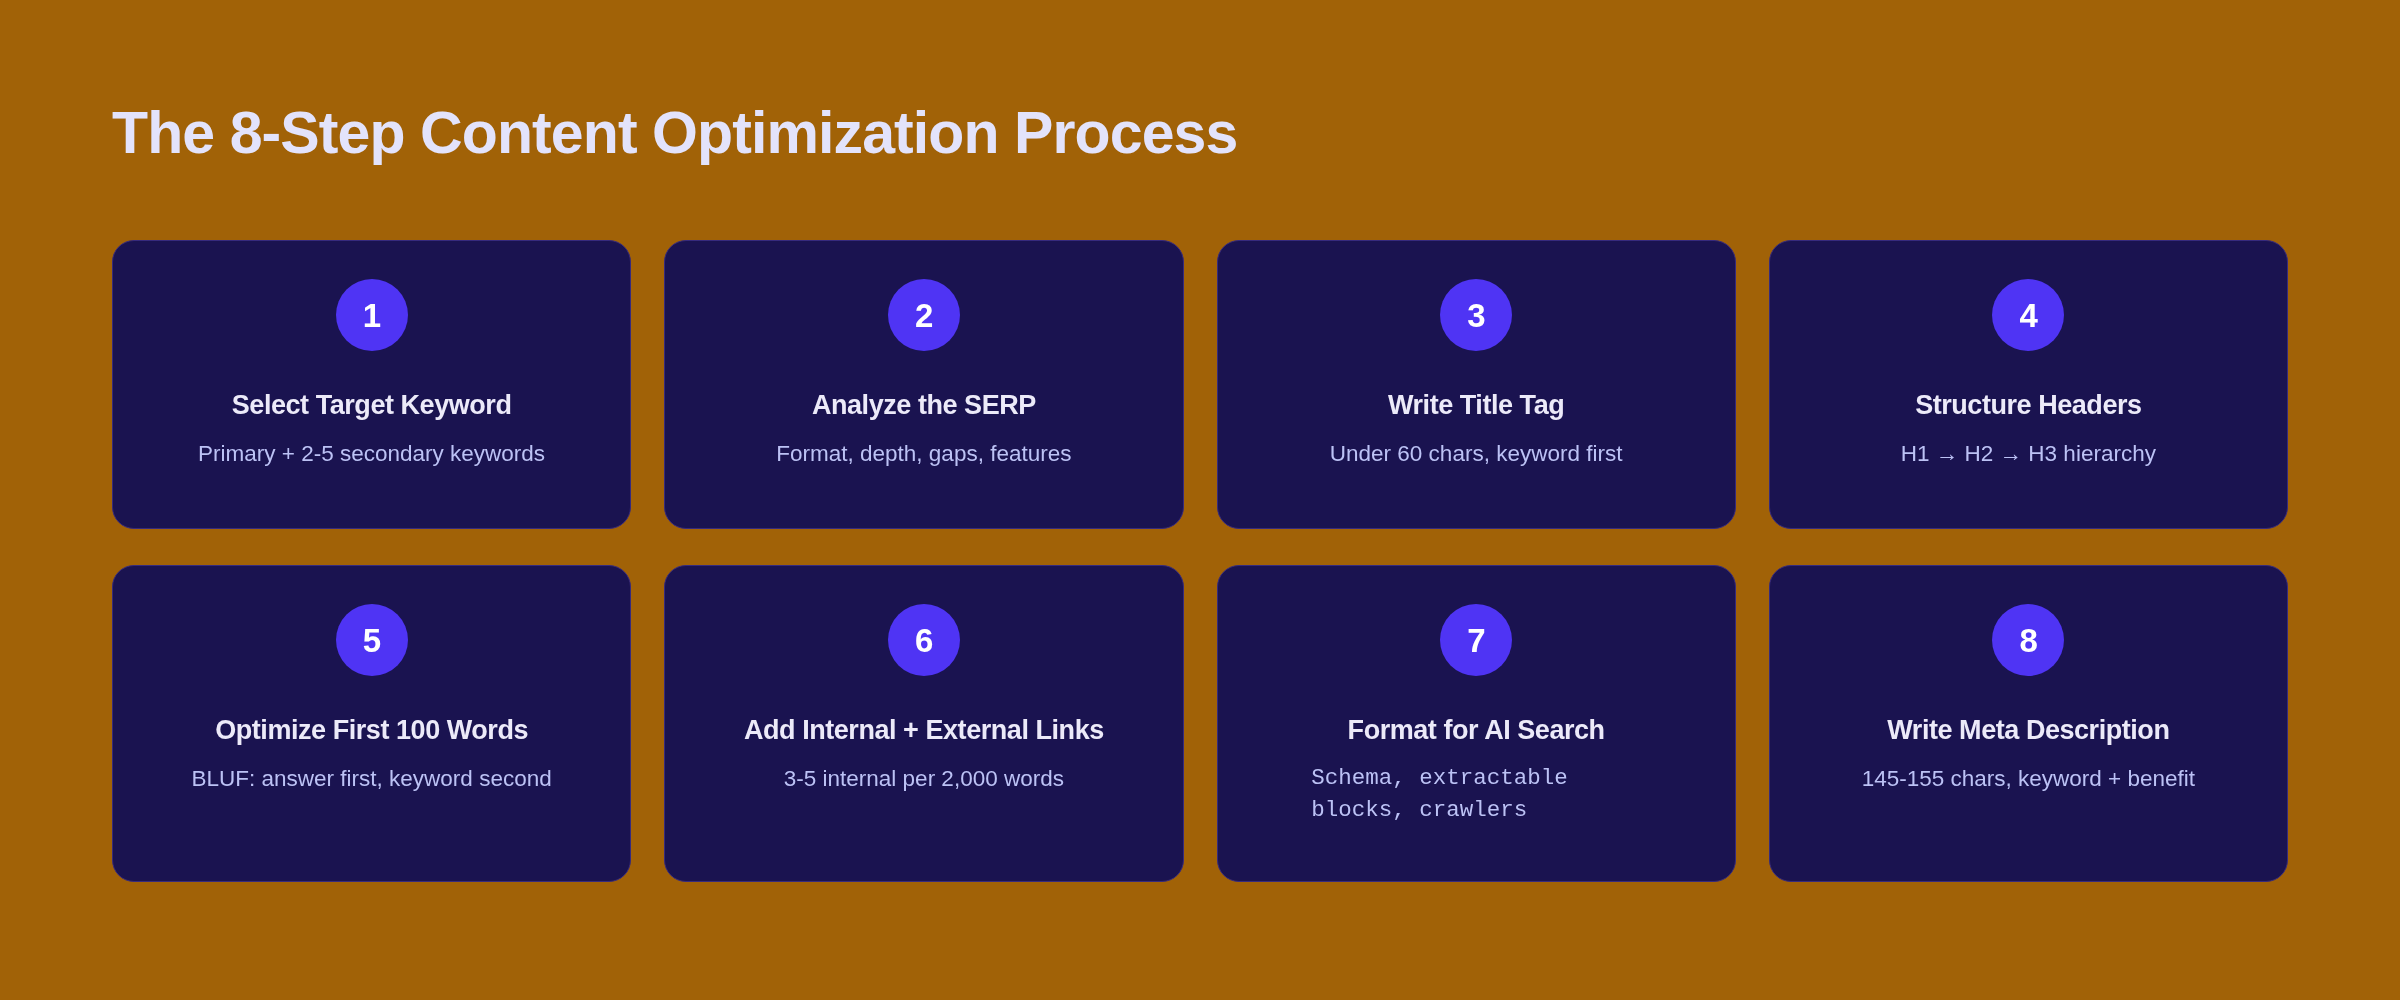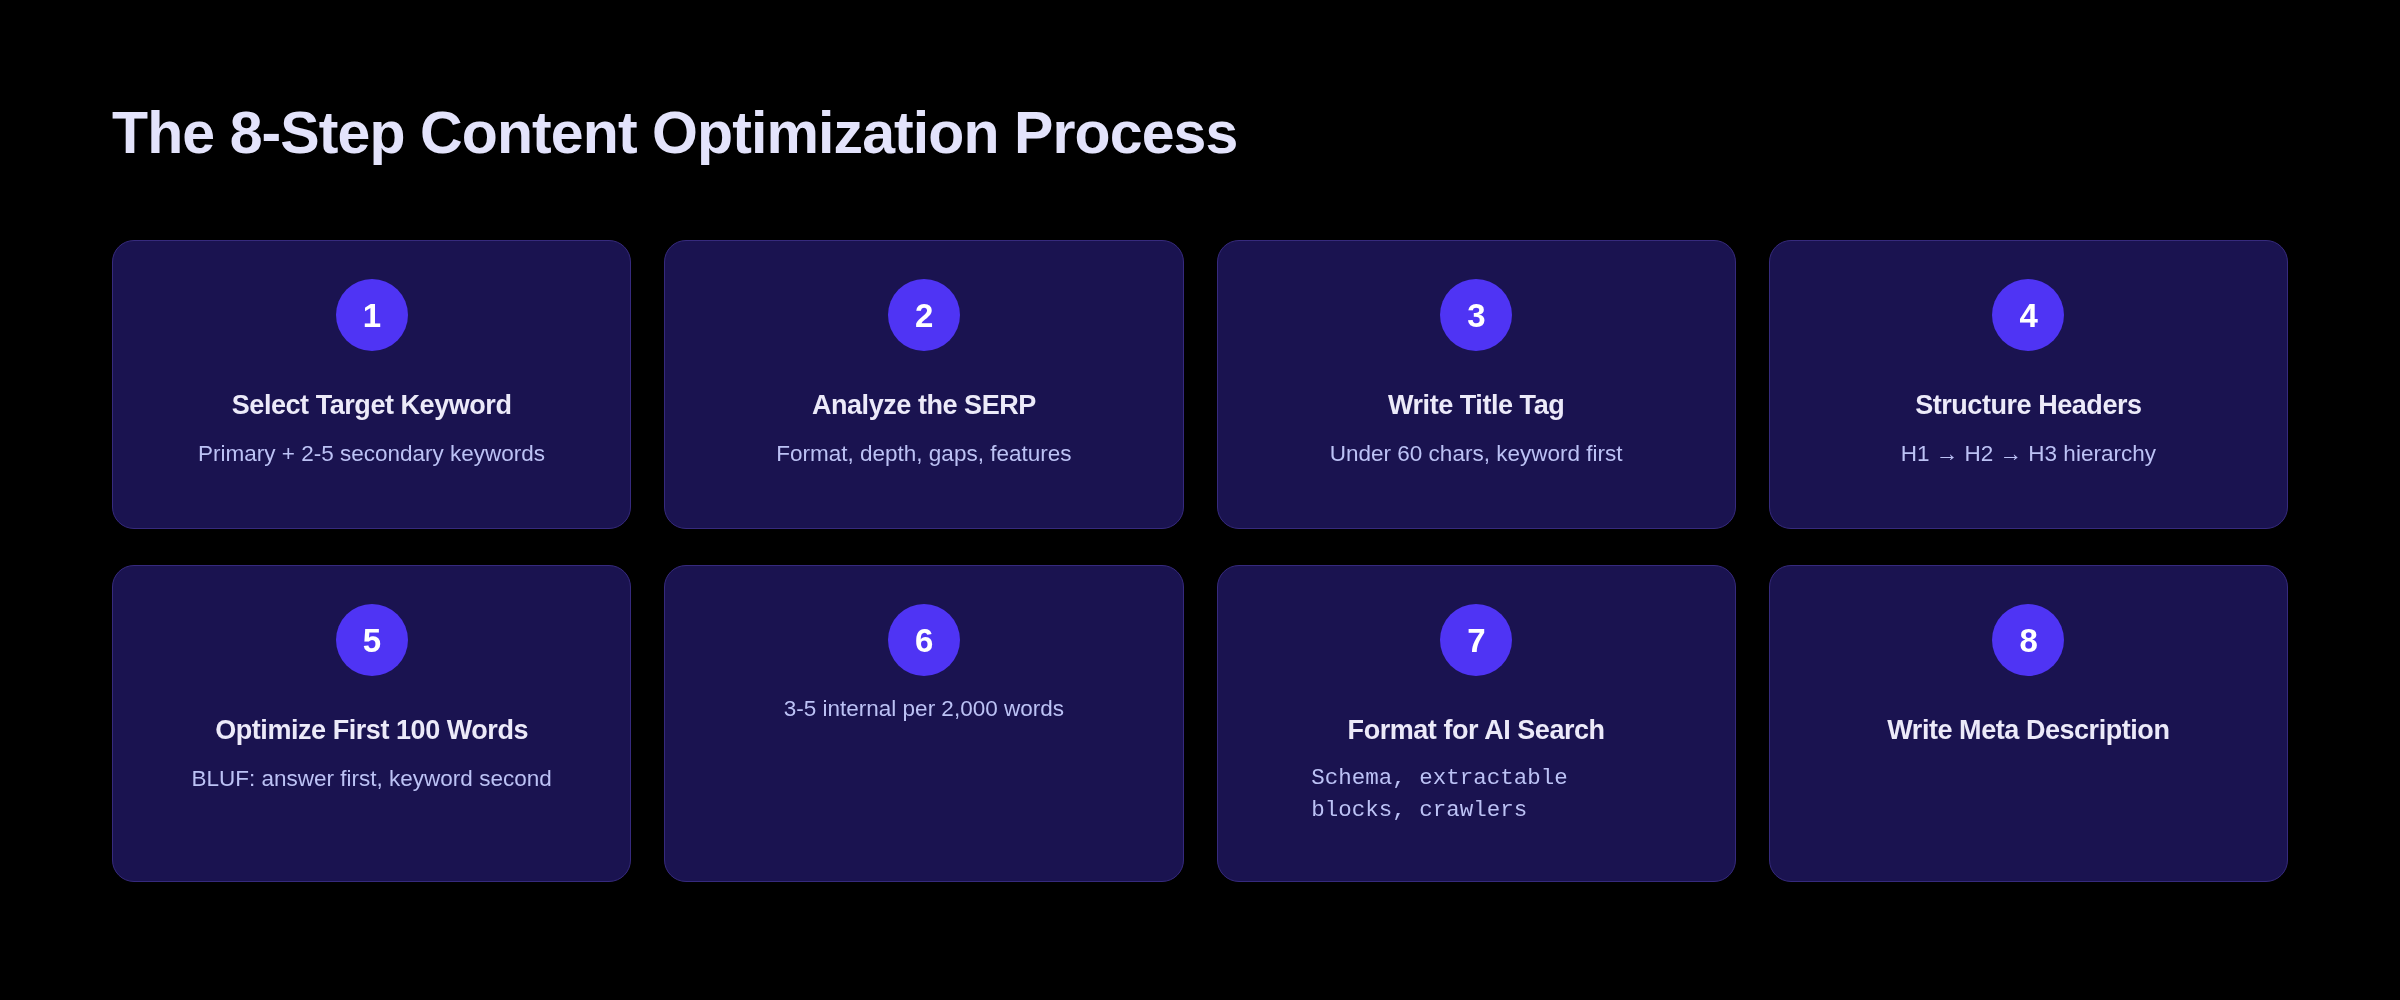--- a/index.html
+++ b/index.html
@@ -12,21 +12,21 @@
 
   body {
     background: #120c2c;
     font-family: "Liberation Sans", sans-serif;
     -webkit-font-smoothing: antialiased;
   }
 
   .page {
     width: 2400px;
     height: 1000px;
-    background: #000000;
+    background: #a16207;
     position: relative;
   }
 
   .page-title {
     position: absolute;
     left: 112px;
     top: 103px;
     font-size: 59px;
     line-height: 1.05;
     font-weight: 700;
@@ -135,28 +135,30 @@
     </div>
 
     <div class="card">
       <div class="badge">5</div>
       <div class="card-title">Optimize First 100 Words</div>
       <div class="card-desc">BLUF: answer first, keyword second</div>
     </div>
 
     <div class="card">
       <div class="badge">6</div>
+      <div class="card-title">Add Internal + External Links</div>
       <div class="card-desc">3-5 internal per 2,000 words</div>
     </div>
 
     <div class="card">
       <div class="badge">7</div>
       <div class="card-title">Format for AI Search</div>
       <div class="card-desc" style="max-width:330px;font-family:Liberation Mono, monospace;">Schema, extractable blocks, crawlers</div>
     </div>
 
     <div class="card">
       <div class="badge">8</div>
       <div class="card-title">Write Meta Description</div>
+      <div class="card-desc">145-155 chars, keyword + benefit</div>
     </div>
 
   </div>
 </div>
 
 </body></html>

